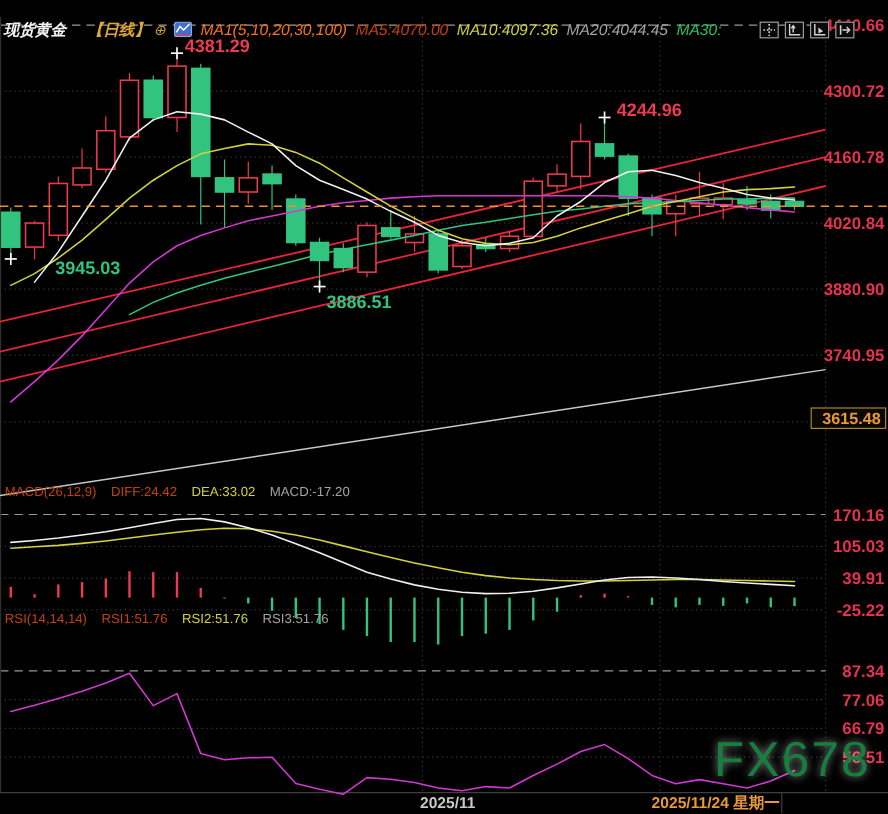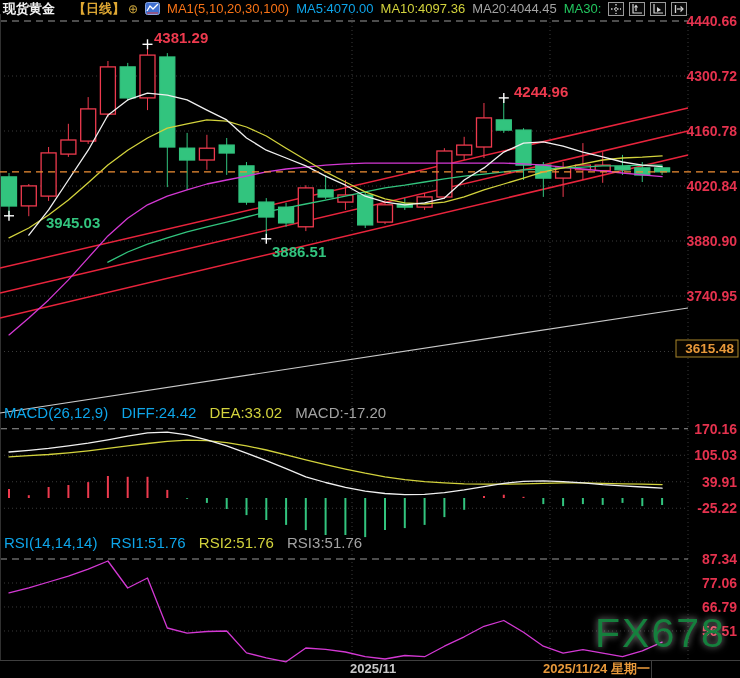--- a/index.html
+++ b/index.html
@@ -1,31 +1,31 @@
 <!DOCTYPE html>
 <html><head>
 <meta charset="utf-8">
 <style>
   html,body{margin:0;padding:0;background:#000;}
   #app{position:relative;width:740px;height:678px;background:#000;overflow:hidden;
        font-family:"Liberation Sans",sans-serif;}
   #chart-svg{position:absolute;left:0;top:0;}
-  .hdr{position:absolute;left:0;top:0;width:673px;height:17px;display:flex;align-items:center;
-       font-size:13px;white-space:nowrap;}
+  .hdr{position:absolute;left:0;top:16px;width:740px;height:17px;display:flex;align-items:center;
+       font-size:13px;white-space:nowrap;font-style:italic;}
   .hdr>*{margin-left:7px;}
   .sym{color:#f2f2f2;font-weight:700;margin-left:3px;}
   .per{color:#dfa833;font-weight:700;}
   .plus{color:#c9a23a;font-size:12px;}
   .mag{color:#f97316;}
-  .w{color:#0ea5e9;} .y{color:#d2d23c;} .m{color:#a3a3a3;} .g{color:#22c55e;}
+  .w{color:#c2410c;} .y{color:#d2d23c;} .m{color:#a3a3a3;} .g{color:#22c55e;}
   .spacer{flex:1;margin:0;}
   .tools{display:flex;gap:5px;margin-right:28px;}
   .tool{width:16px;height:14px;border:1px solid #9a9a9a;display:flex;align-items:center;
         justify-content:center;box-sizing:border-box;background:#0a0a0a;}
-  .ptitle{position:absolute;font-size:15px;white-space:nowrap;}
+  .ptitle{position:absolute;font-size:11px;white-space:nowrap;}
   .ptitle span{margin-right:9px;}
   .wm{position:absolute;left:595px;top:610px;font-size:41px;color:#15803d;letter-spacing:2px;
       text-shadow:0 0 7px rgba(255,255,255,.55);font-weight:400;}
 </style>
 </head>
 <body>
 
 <div id="app">
 
   <svg id="chart-svg" width="740" height="678">
@@ -247,21 +247,21 @@
     </div>
   </div>
 
   <div class="ptitle" style="left:4px;top:404px;">
     <span class="w">MACD(26,12,9)</span>
     <span class="w">DIFF:24.42</span>
     <span class="y">DEA:33.02</span>
     <span class="m">MACD:-17.20</span>
   </div>
 
-  <div class="ptitle" style="left:4px;top:534px;">
+  <div class="ptitle" style="left:4px;top:510px;">
     <span class="w">RSI(14,14,14)</span>
     <span class="w">RSI1:51.76</span>
     <span class="y">RSI2:51.76</span>
     <span class="m">RSI3:51.76</span>
   </div>
 
   <div class="wm">FX678</div>
 </div>
 
 </body></html>

